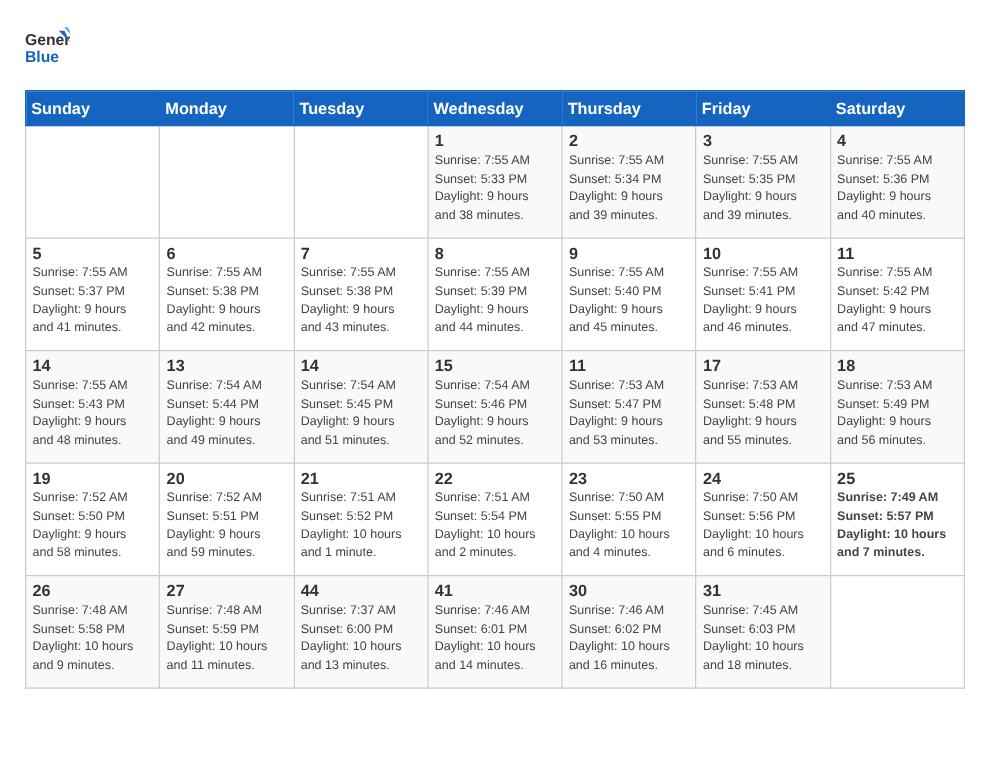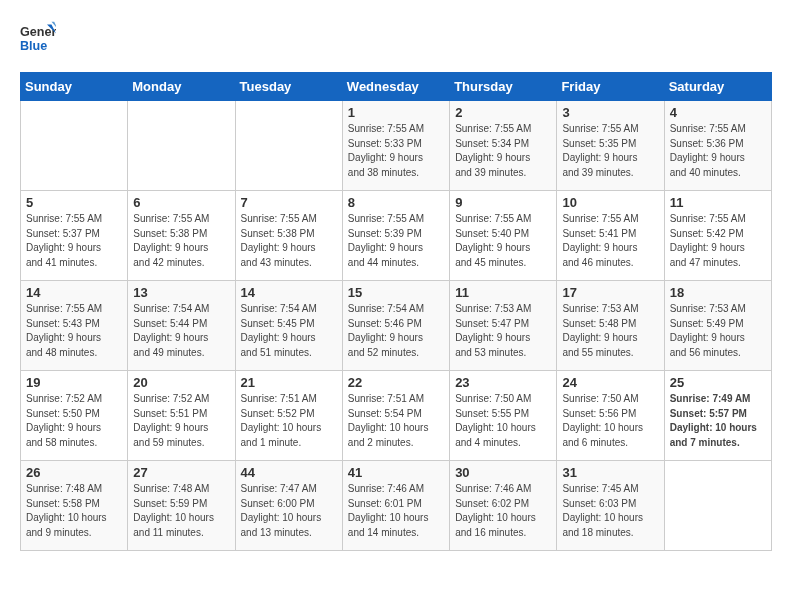--- a/index.html
+++ b/index.html
@@ -306,21 +306,21 @@
         </td>
         <td>
           <span class="day-num">27</span>
           <div class="day-info" style="white-space: pre-line;">Sunrise: 7:48 AM
 Sunset: 5:59 PM
 Daylight: 10 hours
 and 11 minutes.</div>
         </td>
         <td>
           <span class="day-num">44</span>
-          <div class="day-info" style="white-space: pre-line;">Sunrise: 7:47 AM
+          <div class="day-info" style="white-space: pre-line;">Sunrise: 7:37 AM
 Sunset: 6:00 PM
 Daylight: 10 hours
 and 13 minutes.</div>
         </td>
         <td>
           <span class="day-num">41</span>
           <div class="day-info" style="white-space: pre-line;">Sunrise: 7:46 AM
 Sunset: 6:01 PM
 Daylight: 10 hours
 and 14 minutes.</div>

